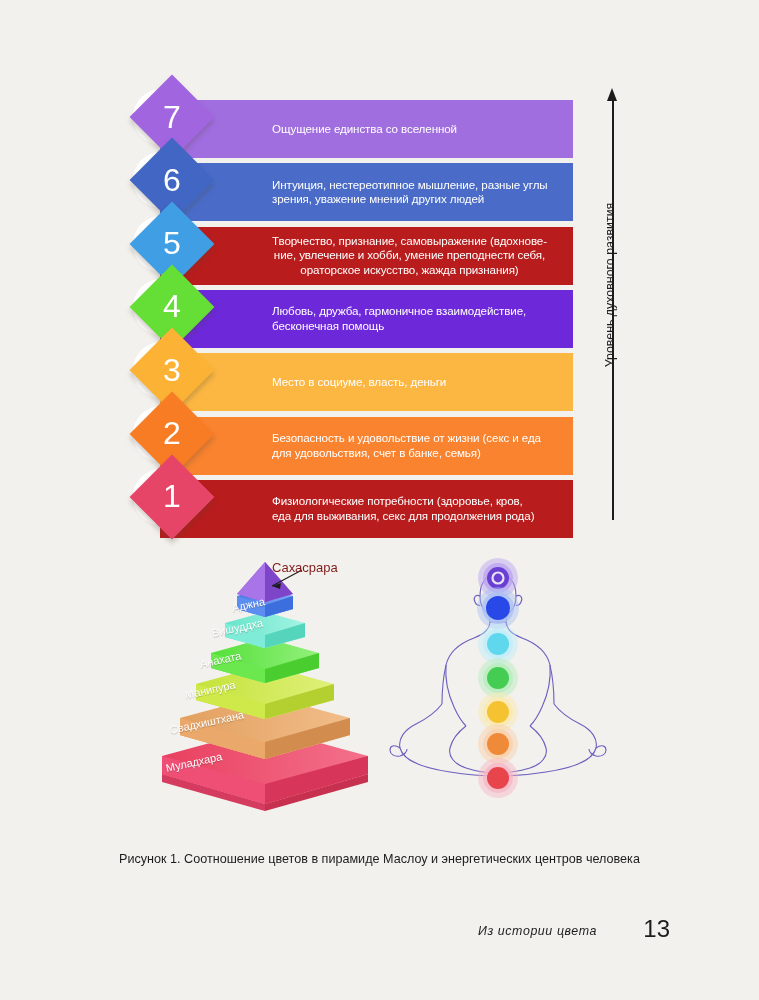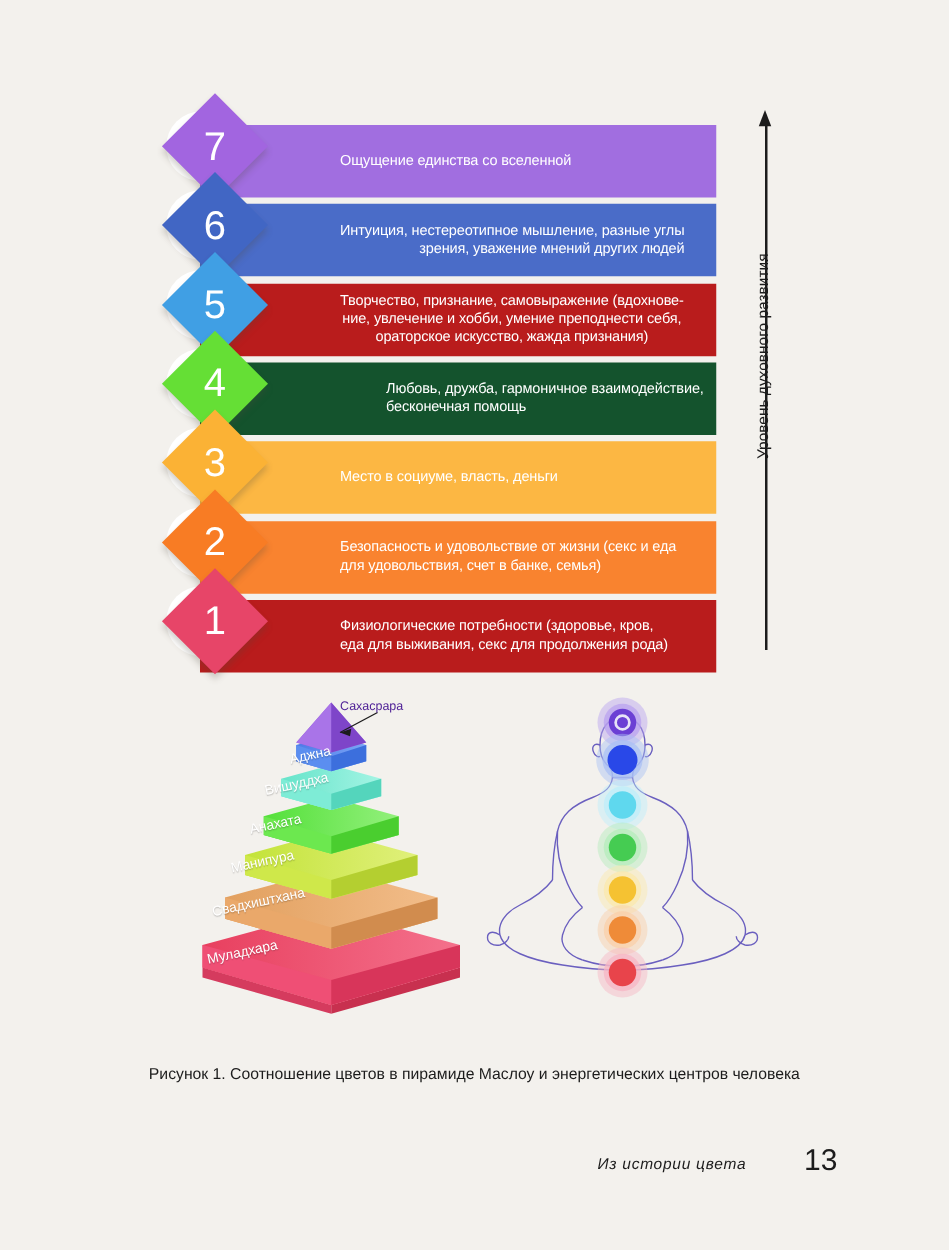--- a/index.html
+++ b/index.html
@@ -149,22 +149,22 @@
   .pyr-label {
     position: absolute;
     color: #ffffff;
     font-size: 11px;
     white-space: nowrap;
     text-shadow: 0 1px 1px rgba(0,0,0,0.22);
     transform-origin: left center;
   }
   .callout-label {
     position: absolute;
-    font-size: 10px;
-    color: #4c1d95;
+    font-size: 13px;
+    color: #7f1d1d;
     white-space: nowrap;
   }
 
   
   #figure {
     position: absolute;
     left: 388px;
     top: 552px;
     width: 220px;
     height: 270px;
@@ -221,42 +221,42 @@
       <div class="bar-row" style="top: 0px; height: 58px;">
         <div class="bar" style="background: rgb(161, 110, 224);">
           <div class="bar-text">Ощущение единства со вселенной</div>
         </div>
         <div class="diamond-wrap">
           <div class="diamond" style="background: rgb(162, 101, 224);"></div>
           <div class="diamond-num">7</div>
         </div>
       </div>
       <div class="bar-row" style="top: 63.3px; height: 58px;">
-        <div class="bar" style="background: rgb(74, 108, 200); text-align: right;">
+        <div class="bar" style="background: rgb(74, 108, 200);">
           <div class="bar-text">Интуиция, нестереотипное мышление, разные углы
 зрения, уважение мнений других людей</div>
         </div>
         <div class="diamond-wrap">
           <div class="diamond" style="background: rgb(65, 102, 196);"></div>
           <div class="diamond-num">6</div>
         </div>
       </div>
       <div class="bar-row" style="top: 126.6px; height: 58px;">
         <div class="bar" style="background: #b91c1c; text-align: center;">
           <div class="bar-text">Творчество, признание, самовыражение (вдохнове-
 ние, увлечение и хобби, умение преподнести себя,
 ораторское искусство, жажда признания)</div>
         </div>
         <div class="diamond-wrap">
           <div class="diamond" style="background: rgb(64, 159, 228);"></div>
           <div class="diamond-num">5</div>
         </div>
       </div>
       <div class="bar-row" style="top: 189.9px; height: 58px;">
-        <div class="bar" style="background: #14532d; justify-content: flex-end;">
+        <div class="bar" style="background: #6d28d9;">
           <div class="bar-text">Любовь, дружба, гармоничное взаимодействие,
 бесконечная помощь</div>
         </div>
         <div class="diamond-wrap">
           <div class="diamond" style="background: rgb(101, 223, 53);"></div>
           <div class="diamond-num">4</div>
         </div>
       </div>
       <div class="bar-row" style="top: 253.2px; height: 58px;">
         <div class="bar" style="background: rgb(252, 183, 67);">

